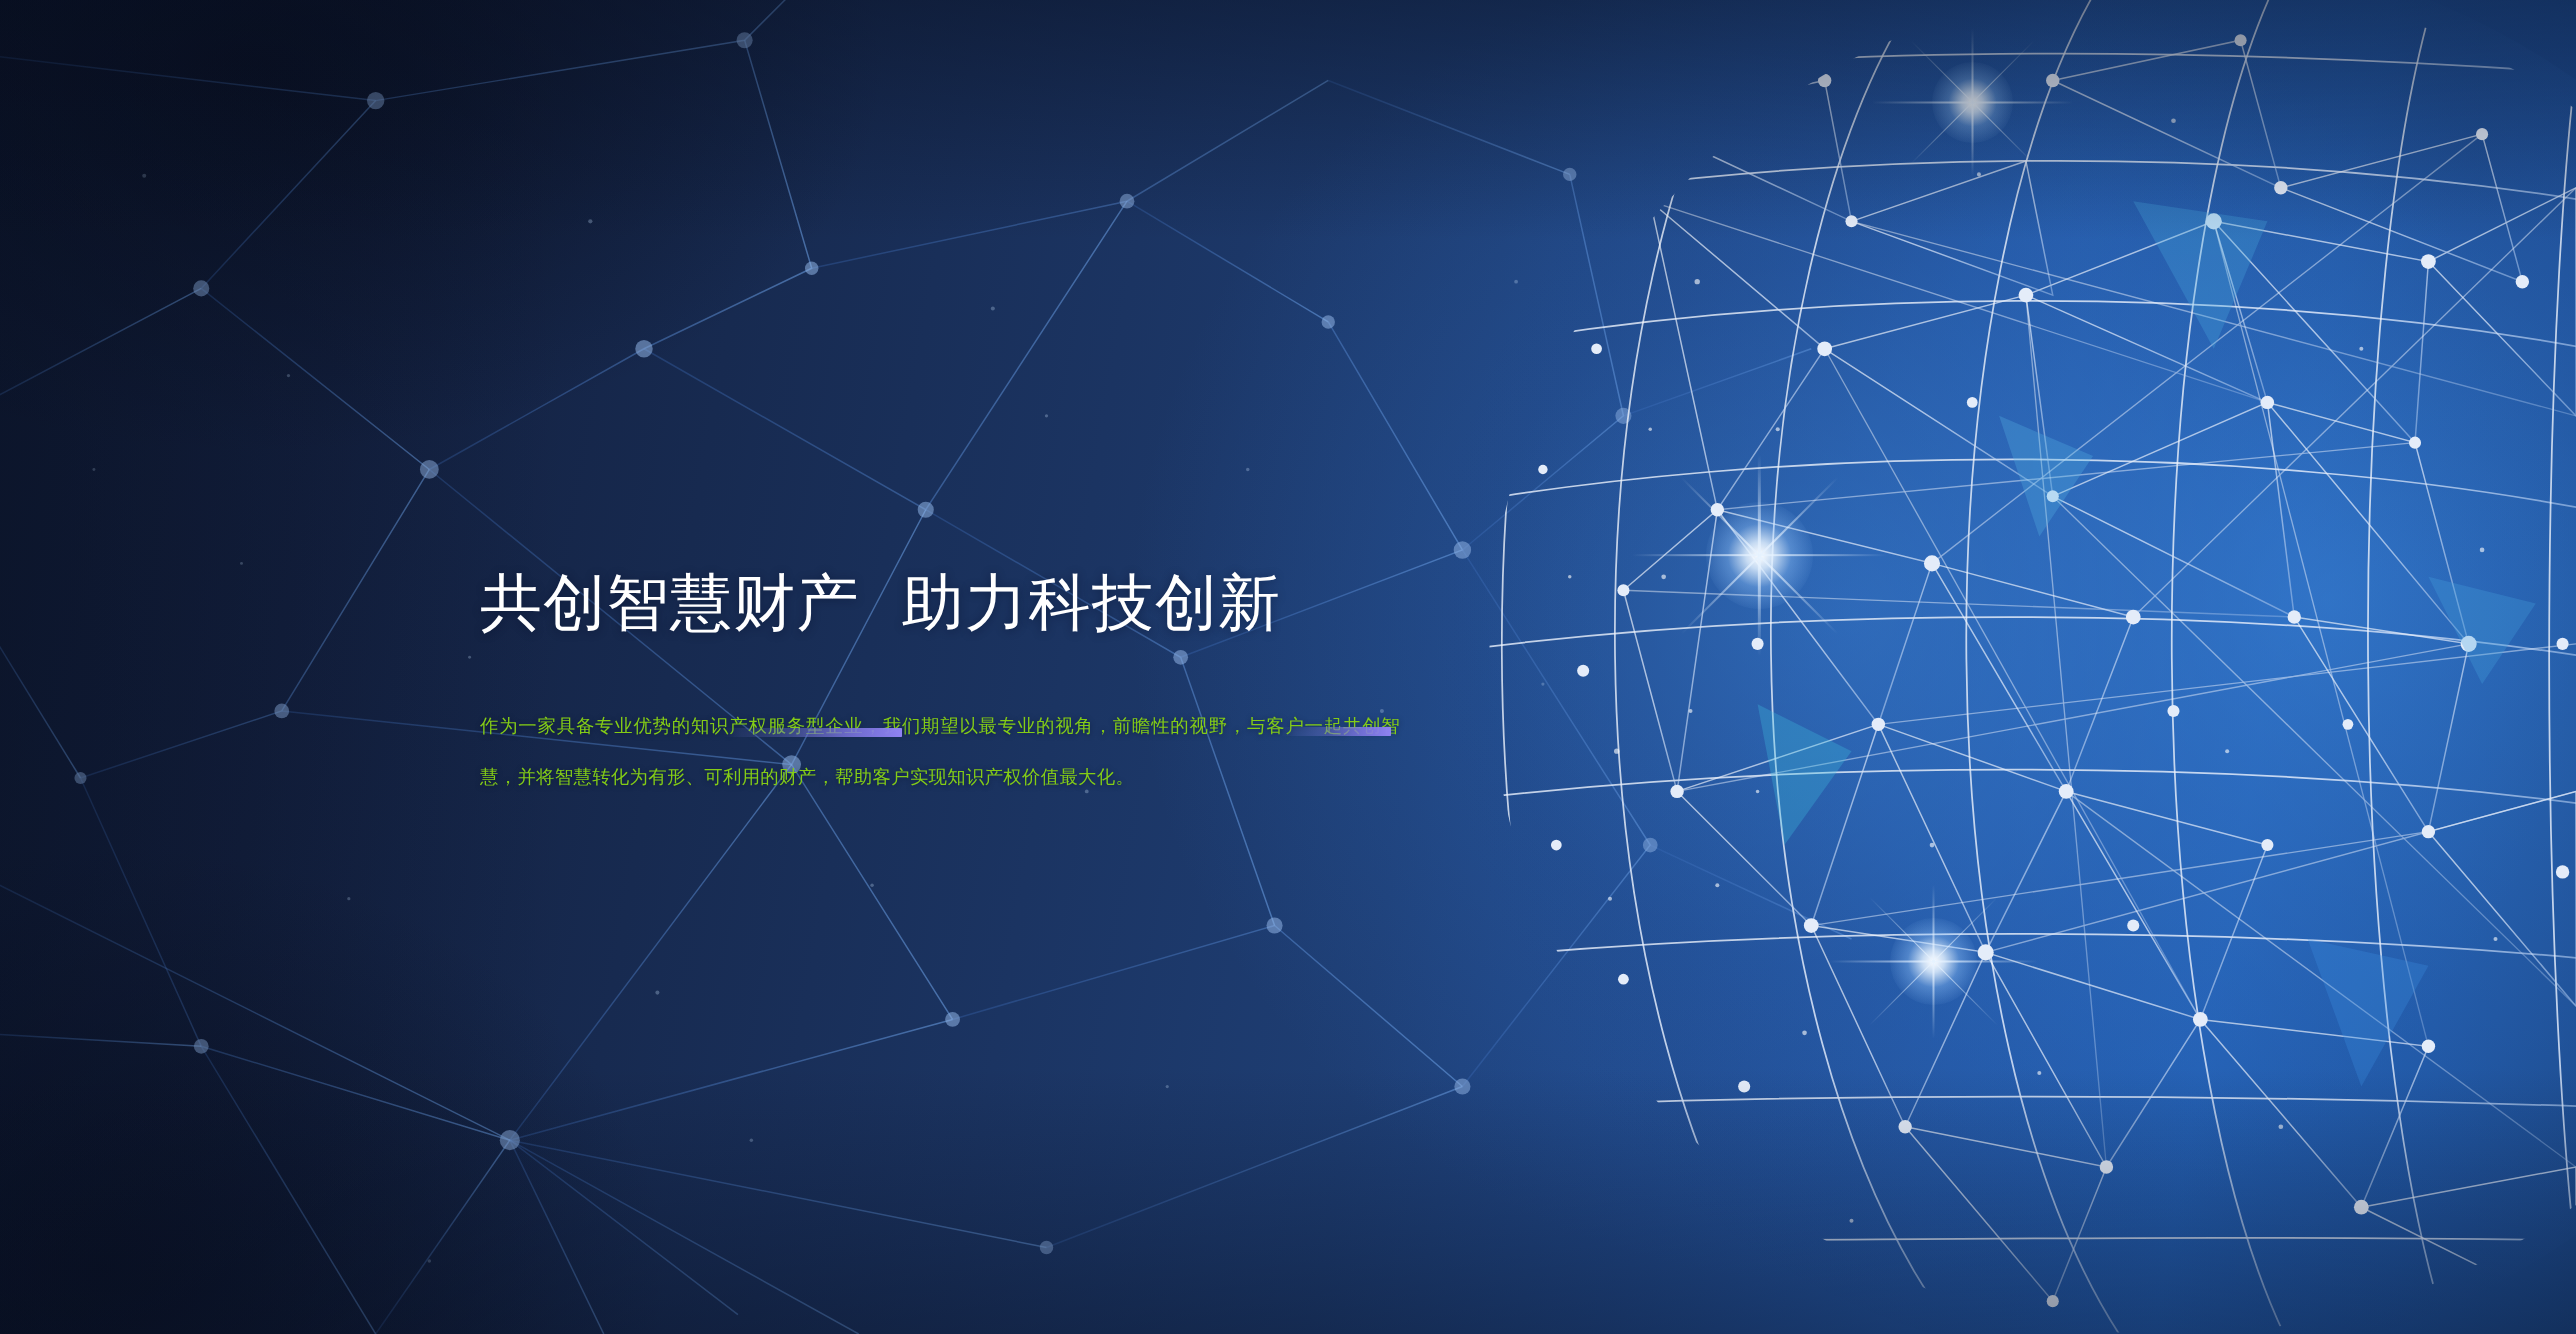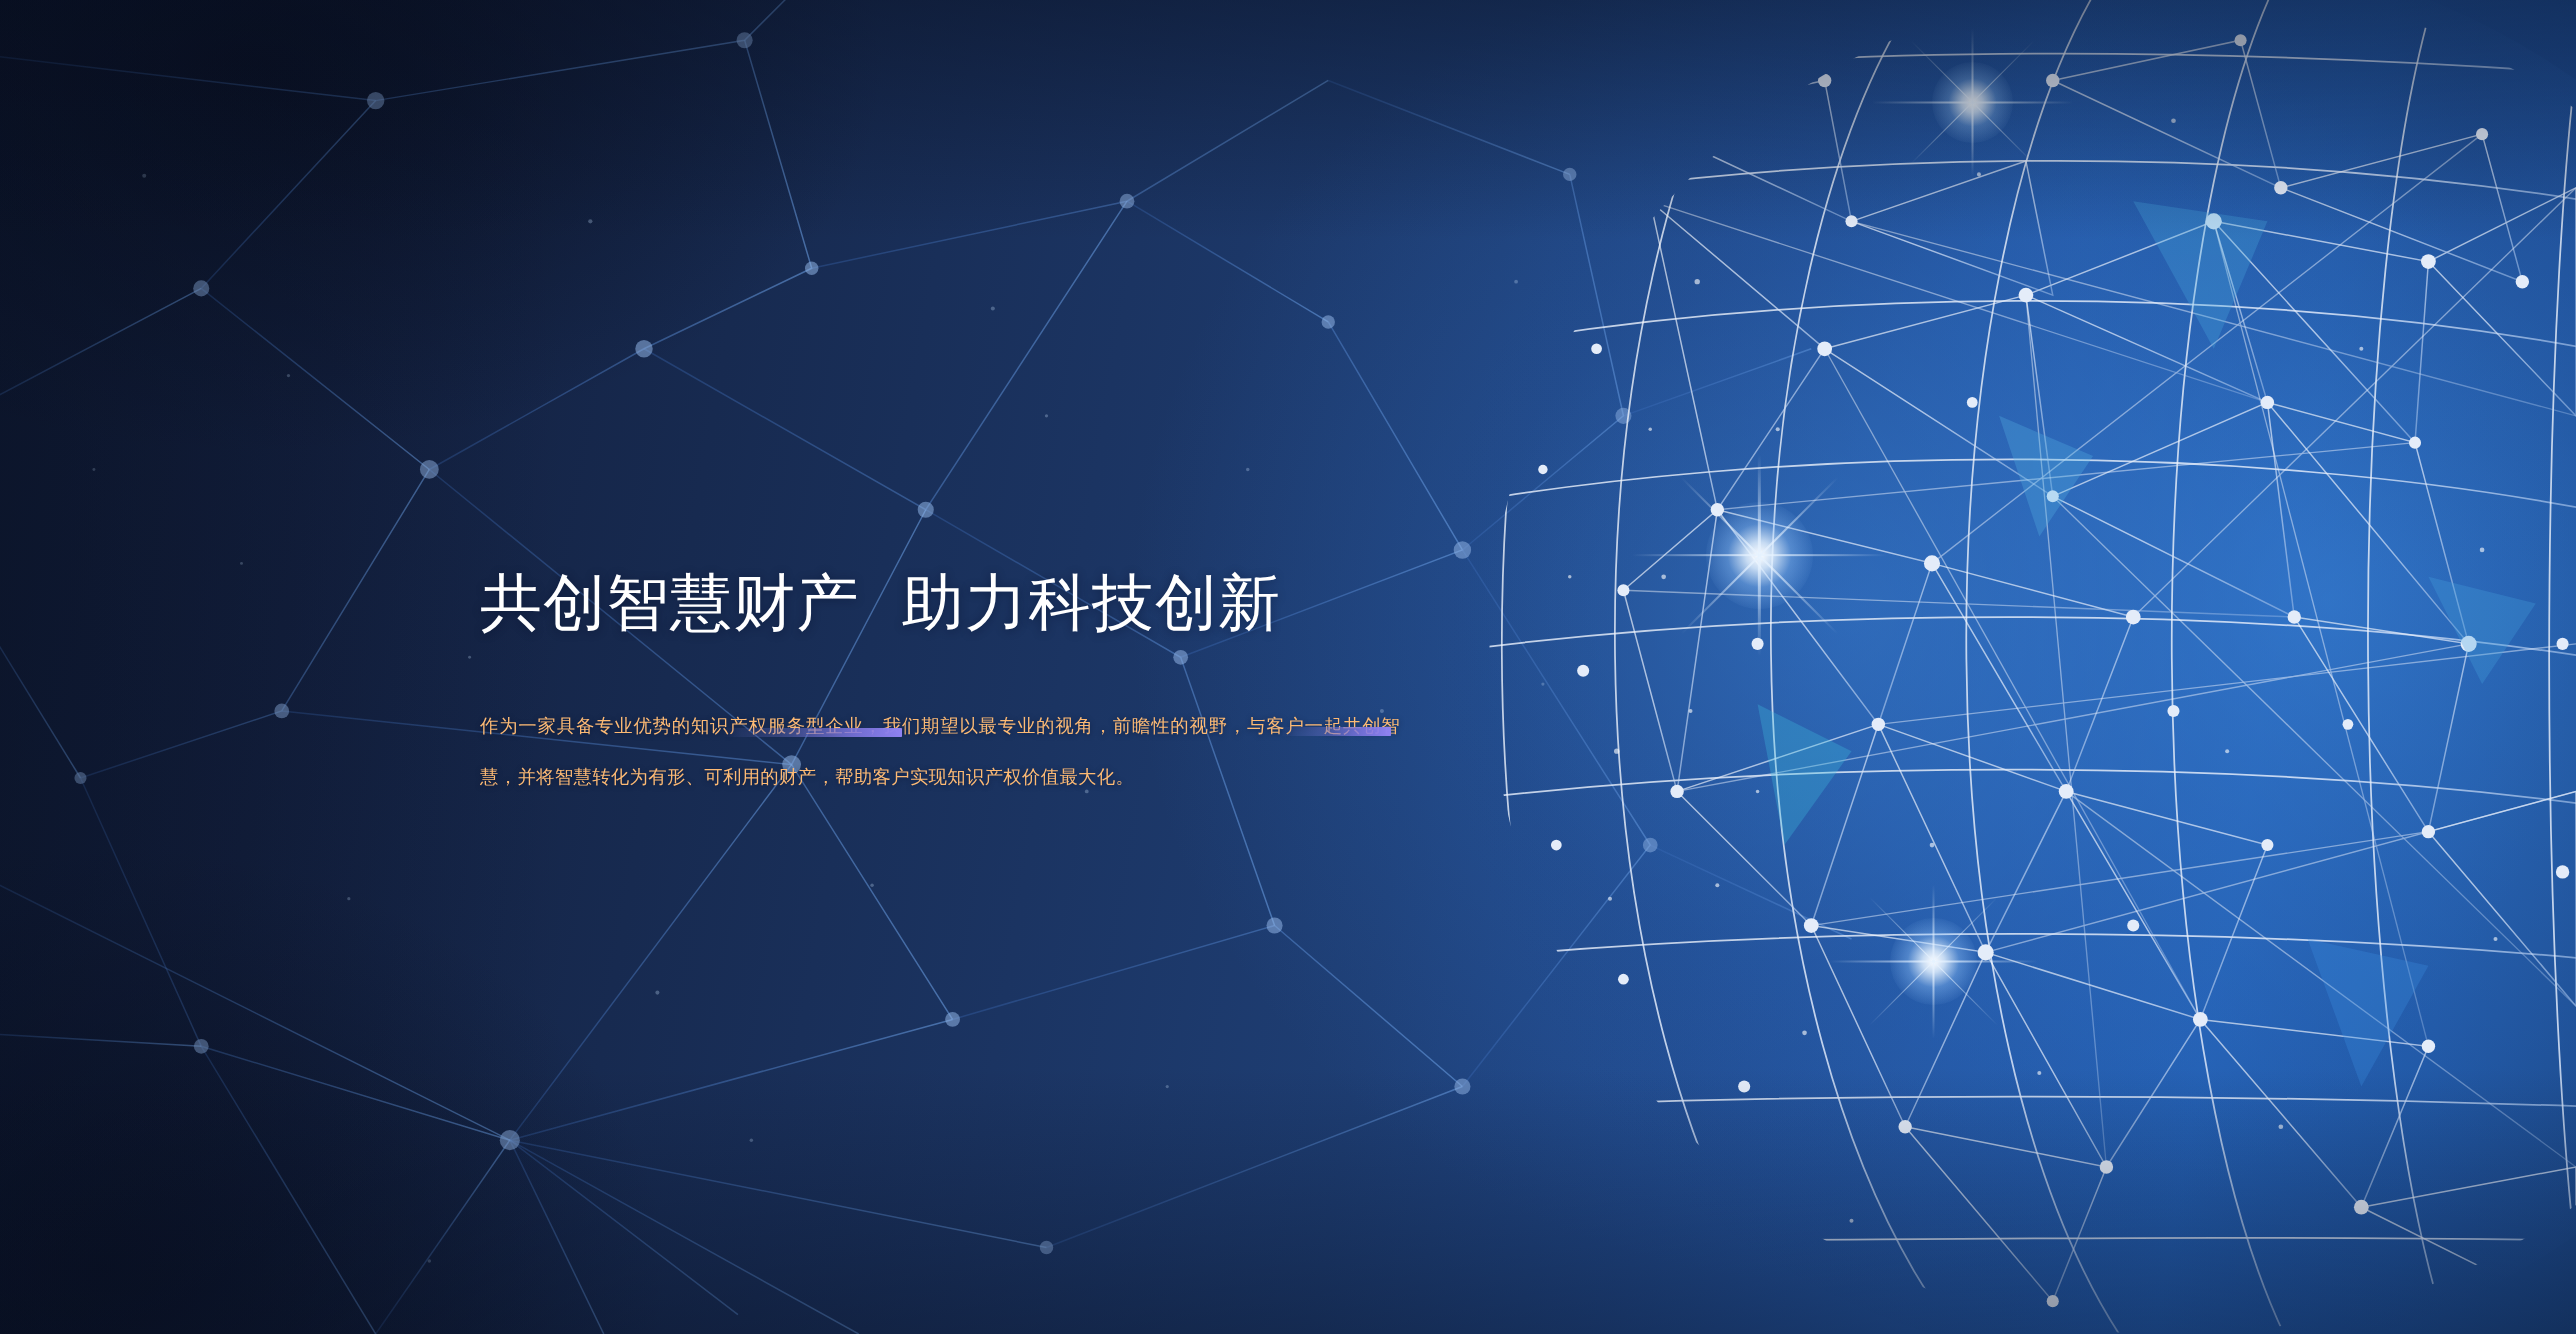--- a/index.html
+++ b/index.html
@@ -93,21 +93,21 @@
     border-radius: 0.7px;
     background: linear-gradient(to right, rgba(90,106,190,0.02) 0%, rgba(104,112,200,0.45) 38%, rgba(126,118,226,0.85) 72%, #8f82f2 100%);
   }
   .bar-1 { left: 244px;  top: 90px; width: 178px; }
   .bar-2 { left: 802px; top: 89px; width: 109px; }
 
   .paragraph {
     margin-top: 62px;
     font-size: 18.4px;
     line-height: 51px;
-    color: #fdba74;
+    color: #84cc16;
     letter-spacing: 0.3px;
     width: 920px;
     text-align: justify;
     text-shadow: 0 0.7px 5.4px rgba(4,14,40,0.5);
   }
 </style>
 </head>
 <body>
 
 <div id="stage">

